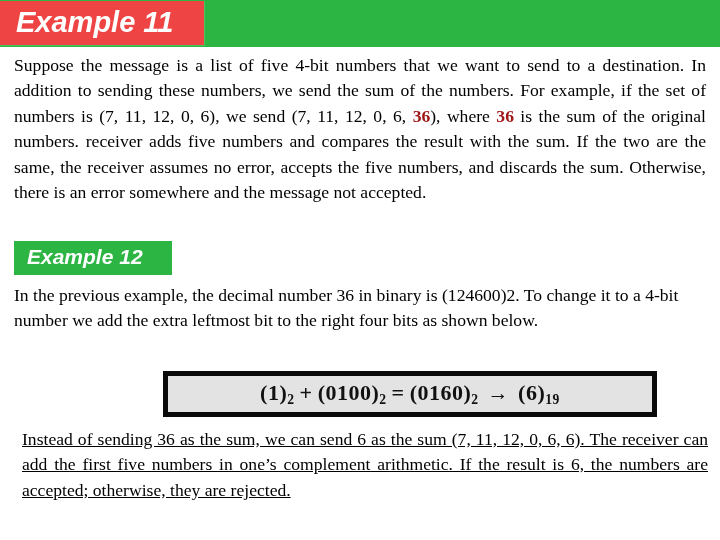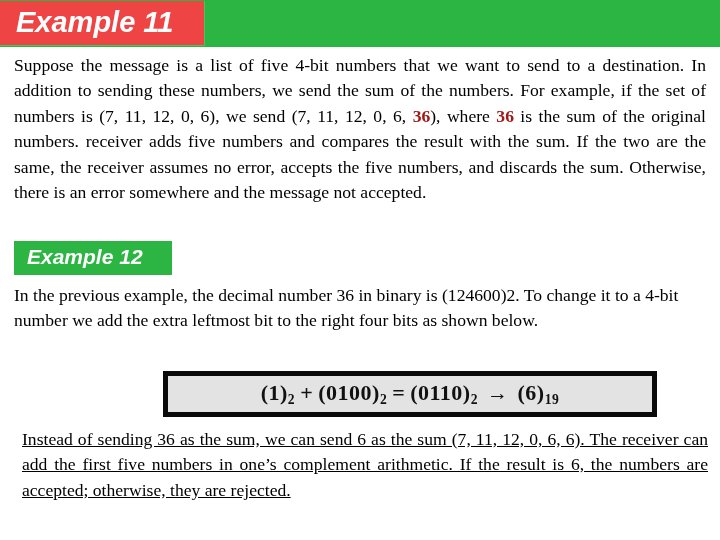--- a/index.html
+++ b/index.html
@@ -159,18 +159,18 @@
 
 <div class="para" id="para-1"><span>Suppose the message is a list of five 4-bit numbers that we want to send to a destination. In addition to sending these numbers, we send the sum of the numbers. For example, if the set of numbers is (7, 11, 12, 0, 6), we send (7, 11, 12, 0, 6, </span><span class="hl-red">36</span><span>), where </span><span class="hl-red">36</span><span> is the sum of the original numbers. receiver adds five numbers and compares the result with the sum. If the two are the same, the receiver assumes no error, accepts the five numbers, and discards the sum. Otherwise, there is an error somewhere and the message not accepted.</span></div>
 
 <div class="label-box">
   <span class="label-text">Example 12</span>
 </div>
 
 <div class="para" id="para-2">In the previous example, the decimal number 36 in binary is (124600)2. To change it to a 4-bit number we add the extra leftmost bit to the right four bits as shown below.</div>
 
 <div class="eq-box">
-  <span class="eq-text"><span>(1)</span><sub>2</sub><span class="eq-op">+</span><span>(0100)</span><sub>2</sub><span class="eq-op">=</span><span>(0110)</span><sub>2</sub><span class="eq-arrow">→</span><span>(6)</span><sub>19</sub></span>
+  <span class="eq-text"><span>(1)</span><sub>2</sub><span class="eq-op">+</span><span>(0100)</span><sub>2</sub><span class="eq-op">=</span><span>(0160)</span><sub>2</sub><span class="eq-arrow">→</span><span>(6)</span><sub>19</sub></span>
 </div>
 
 <div class="para" id="para-3">Instead of sending 36 as the sum, we can send 6 as the sum (7, 11, 12, 0, 6, 6). The receiver can add the first five numbers in one’s complement arithmetic. If the result is 6, the numbers are accepted; otherwise, they are rejected.</div>
 
 <div class="slide-number">10.27</div>
 
 </body></html>

